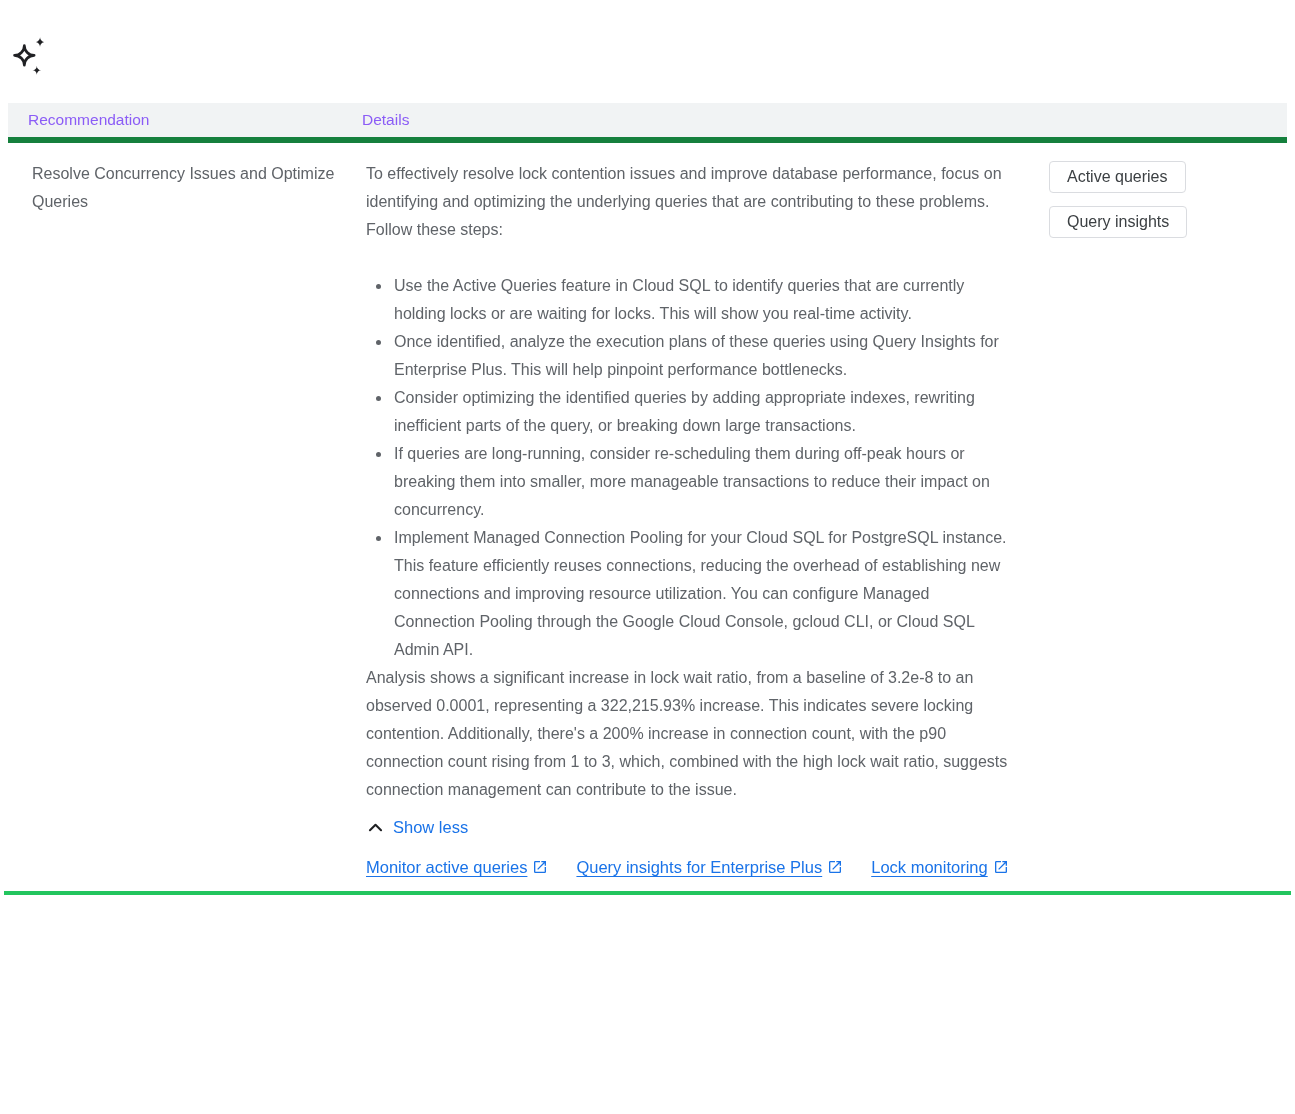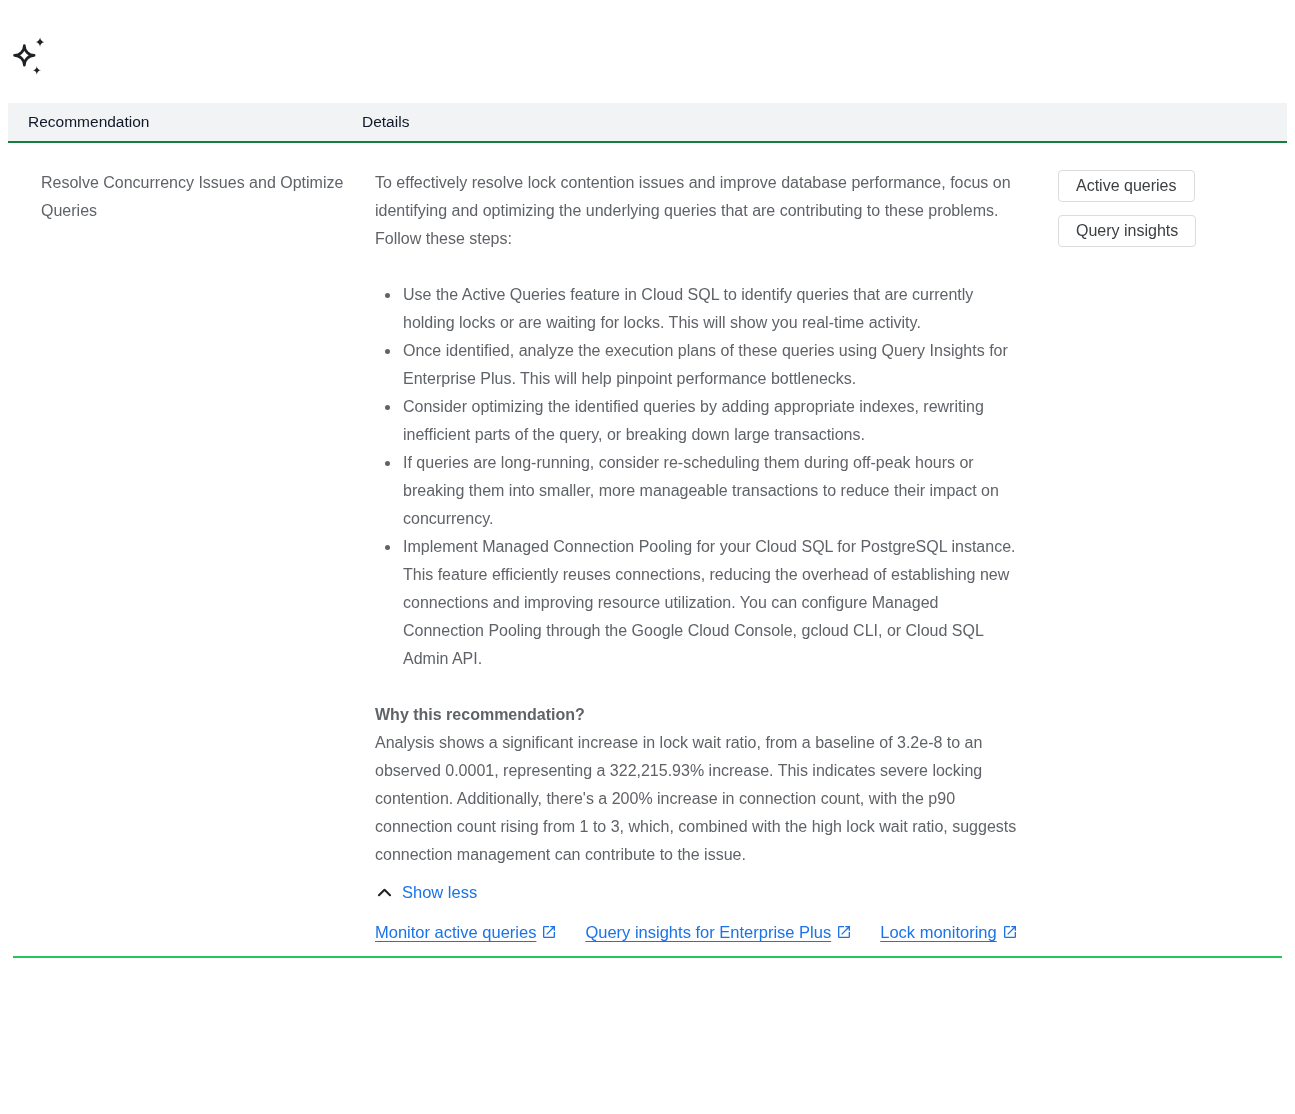--- a/index.html
+++ b/index.html
@@ -46,31 +46,31 @@
   
   .table { margin-top: 25px; }
   .thead {
     display: grid;
     grid-template-columns: 334px auto;
     align-items: center;
     height: 40px;
     margin: 0 8px;
     padding-left: 20px;
     background: #f1f3f4;
-    border-bottom: 2px solid #15803d;
+    border-bottom: 6px solid #15803d;
     font-size: 15.5px;
     font-weight: 500;
-    color: #0f172a;
+    color: #8b5cf6;
   }
   .trow {
     display: grid;
     grid-template-columns: 334px 683px auto;
     padding: 12px 2px 10px 28px;
-    border-bottom: 2px solid #22c55e;
-    margin: 13px;
+    border-bottom: 4px solid #22c55e;
+    margin: 4px;
   }
   .rec-cell {
     font-size: 16px;
     line-height: 28px;
     color: #5f6368;
     padding-right: 24px;
     padding-top: 1px;
   }
   .details-cell {
     font-size: 16px;
@@ -181,21 +181,20 @@
         <p>To effectively resolve lock contention issues and improve database performance, focus on identifying and optimizing the underlying queries that are contributing to these problems. Follow these steps:</p>
 
         <ul>
           <li>Use the Active Queries feature in Cloud SQL to identify queries that are currently holding locks or are waiting for locks. This will show you real-time activity.</li>
           <li>Once identified, analyze the execution plans of these queries using Query Insights for Enterprise Plus. This will help pinpoint performance bottlenecks.</li>
           <li>Consider optimizing the identified queries by adding appropriate indexes, rewriting inefficient parts of the query, or breaking down large transactions.</li>
           <li>If queries are long-running, consider re-scheduling them during off-peak hours or breaking them into smaller, more manageable transactions to reduce their impact on concurrency.</li>
           <li>Implement Managed Connection Pooling for your Cloud SQL for PostgreSQL instance. This feature efficiently reuses connections, reducing the overhead of establishing new connections and improving resource utilization. You can configure Managed Connection Pooling through the Google Cloud Console, gcloud CLI, or Cloud SQL Admin API.</li>
         </ul>
 
-        <div class="why-heading">Why this recommendation?</div>
         <div>Analysis shows a significant increase in lock wait ratio, from a baseline of 3.2e-8 to an observed 0.0001, representing a 322,215.93% increase. This indicates severe locking contention. Additionally, there's a 200% increase in connection count, with the p90 connection count rising from 1 to 3, which, combined with the high lock wait ratio, suggests connection management can contribute to the issue.</div>
 
         <button class="show-less">
           <span style="display:inline-flex;">
             <svg width="19" height="19" viewBox="0 0 24 24" aria-hidden="true">
               <path d="M5 15.5 L12 8.5 L19 15.5" fill="none" stroke="#202124" stroke-width="2.6" stroke-linecap="round" stroke-linejoin="round"></path>
             </svg>
           </span>
           <span class="label">Show less</span>
         </button>

